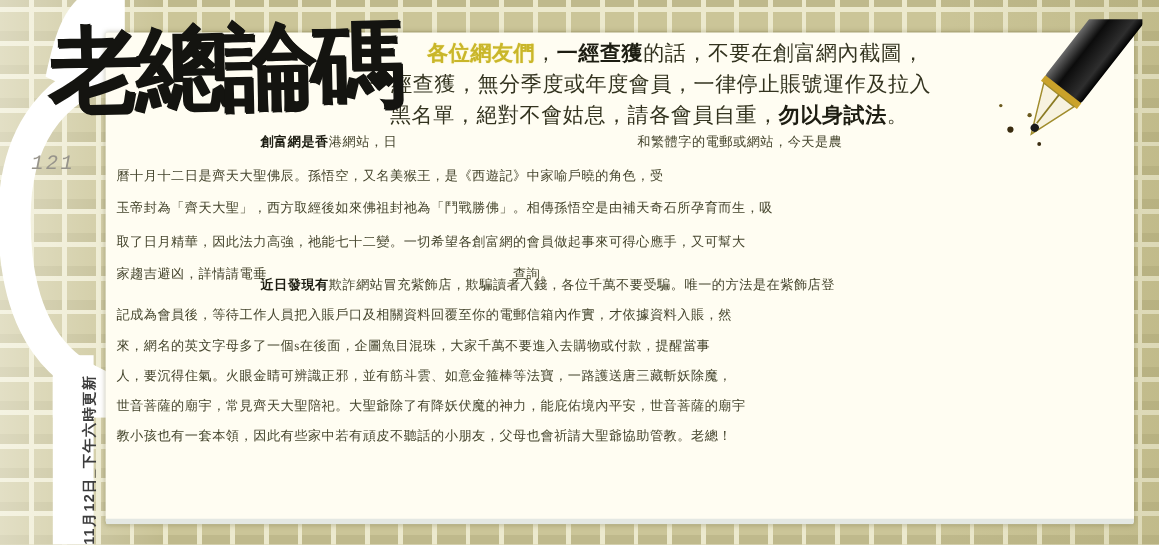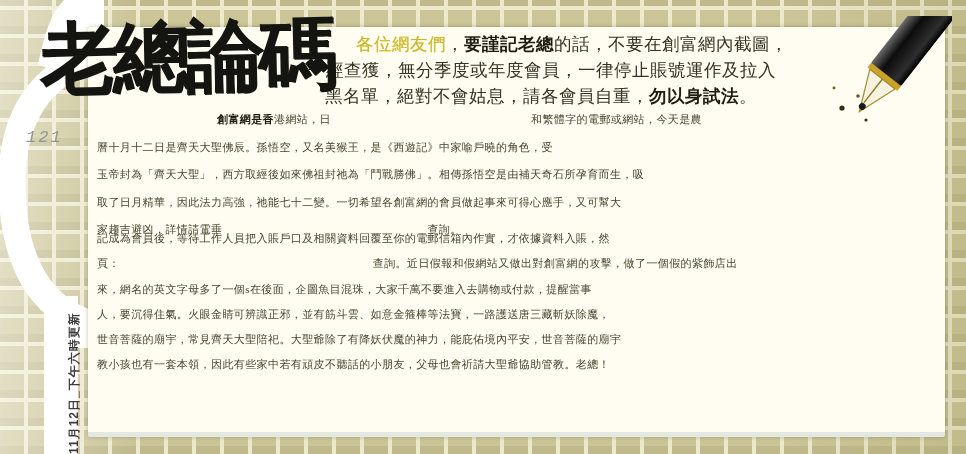--- a/index.html
+++ b/index.html
@@ -40,21 +40,21 @@
   }
   .notice{
     position:absolute; left:308px; top:31px; z-index:5; width:575px;
     font-size:17.5px; line-height:26px; color:#33331f; letter-spacing:.5px;
   }
   .para{ position:absolute; z-index:5; font-size:11px; color:var(--text,#45452d); letter-spacing:.4px; }
   #para1{ left:97px; top:106px; line-height:27.5px; }
   #para2{ left:97px; top:226px; line-height:25.3px; }
   .tline{ white-space:nowrap; }
   .bold{ font-weight:bold; color:#1d1d12; }
-  .highlight{ color:var(--highlight,#c9b62a); font-weight:normal; text-shadow:0 0 1px #e8d96a; }
+  .highlight{ color:var(--highlight,#c9b62a); font-weight:bold; text-shadow:0 0 1px #e8d96a; }
   .gap{ display:inline-block; height:1px; }
   .pen{ position:absolute; right:14px; top:16px; z-index:7; }
 </style>
 </head>
 <body>
 
 <div id="stage" style="--paper: #fffdf2; --text: #45452d; --title: #141410; --highlight: #c9b62a; --grout: #ece9cd; --tile: #c5bf92;">
 
   <svg class="ornament" width="120" height="454" viewBox="0 0 120 454" aria-hidden="true">
     <path d="M64,0 L104,0 L104,44 C84,50 72,60 64,76 L38,64 C44,36 50,14 64,0 Z" fill="#ffffff"></path>
@@ -65,35 +65,35 @@
 
   <div class="issue-number">121</div>
 
   <div class="paper"></div>
 
   <div class="vdate">11月12日_下午六時更新</div>
 
   <div class="page-title">老總論碼</div>
 
   <div class="notice">
-      <div class="tline" style="padding-left: 48px;"><span class="highlight">各位網友們</span><span>，</span><span class="bold">要謹記老總</span><span>的話，不要在創富網內截圖，</span></div>
+      <div class="tline" style="padding-left: 48px;"><span class="highlight">各位網友們</span><span>，</span><span class="bold">一經查獲</span><span>的話，不要在創富網內截圖，</span></div>
       <div class="tline"><span>一經查獲，無分季度或年度會員，一律停止賬號運作及拉入</span></div>
       <div class="tline" style="padding-left: 17px;"><span>黑名單，絕對不會姑息，請各會員自重，</span><span class="bold">勿以身試法</span><span>。</span></div>
     </div>
 
   <div class="para" id="para1">
       <div class="tline" style="padding-left: 120px;"><span class="bold">創富網是香</span><span>港網站，日</span><span class="gap" style="width: 200px;"></span><span>和繁體字的電郵或網站，今天是農</span></div>
       <div class="tline"><span>曆十月十二日是齊天大聖佛辰。孫悟空，又名美猴王，是《西遊記》中家喻戶曉的角色，受</span></div>
       <div class="tline"><span>玉帝封為「齊天大聖」，西方取經後如來佛祖封祂為「鬥戰勝佛」。相傳孫悟空是由補天奇石所孕育而生，吸</span></div>
       <div class="tline"><span>取了日月精華，因此法力高強，祂能七十二變。一切希望各創富網的會員做起事來可得心應手，又可幫大</span></div>
       <div class="tline"><span>家趨吉避凶，詳情請電垂</span><span class="gap" style="width: 205px;"></span><span>查詢。</span></div>
     </div>
   <div class="para" id="para2">
+      <div class="tline" style="padding-left: 120px;"><span class="bold">近日發現有</span><span>欺詐網站冒充紫飾店，欺騙讀者入錢，各位千萬不要受騙。唯一的方法是在紫飾店登</span></div>
       <div class="tline"><span>記成為會員後，等待工作人員把入賬戶口及相關資料回覆至你的電郵信箱內作實，才依據資料入賬，然</span></div>
-      <div class="tline"><span>頁：</span><span class="gap" style="width: 253px;"></span><span>查詢。近日假報和假網站又做出對創富網的攻擊，做了一個假的紫飾店出</span></div>
       <div class="tline"><span>來，網名的英文字母多了一個s在後面，企圖魚目混珠，大家千萬不要進入去購物或付款，提醒當事</span></div>
       <div class="tline"><span>人，要沉得住氣。火眼金睛可辨識正邪，並有筋斗雲、如意金箍棒等法寶，一路護送唐三藏斬妖除魔，</span></div>
       <div class="tline"><span>世音菩薩的廟宇，常見齊天大聖陪祀。大聖爺除了有降妖伏魔的神力，能庇佑境內平安，世音菩薩的廟宇</span></div>
       <div class="tline"><span>教小孩也有一套本領，因此有些家中若有頑皮不聽話的小朋友，父母也會祈請大聖爺協助管教。老總！</span></div>
     </div>
 
   <svg class="pen" width="132" height="118" viewBox="0 0 132 118" aria-hidden="true">
     <defs>
       <linearGradient id="penGrad" x1="0" y1="0" x2="1" y2="0">
         <stop offset="0" stop-color="#6a6a6a"></stop>

